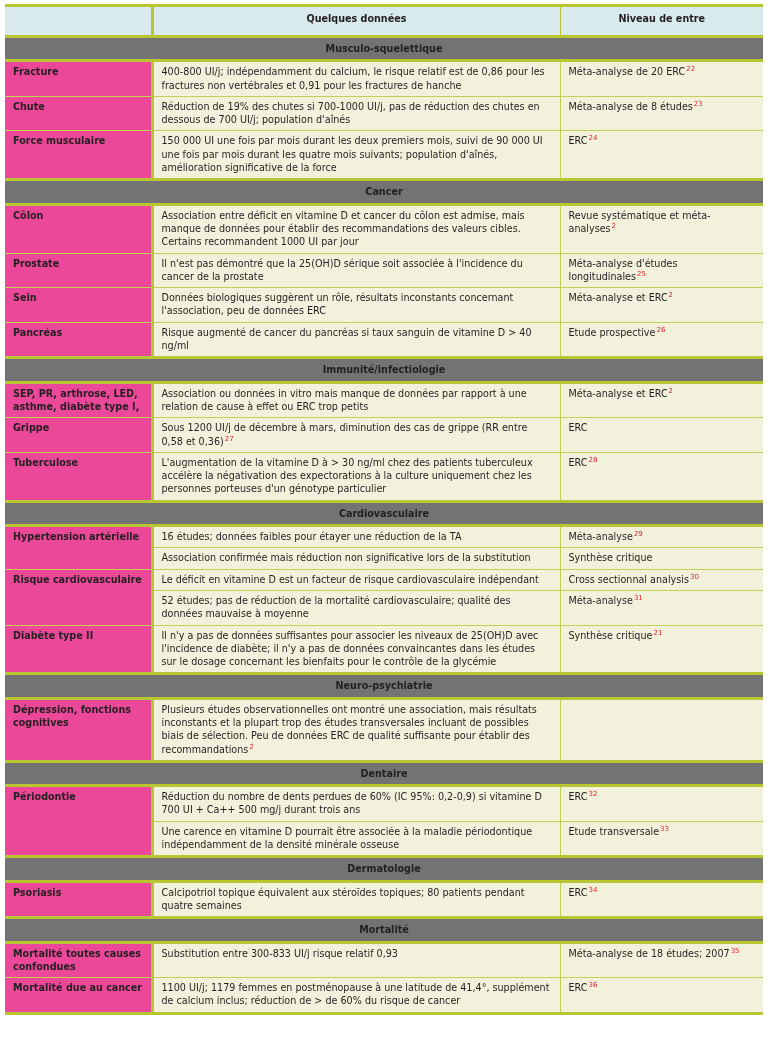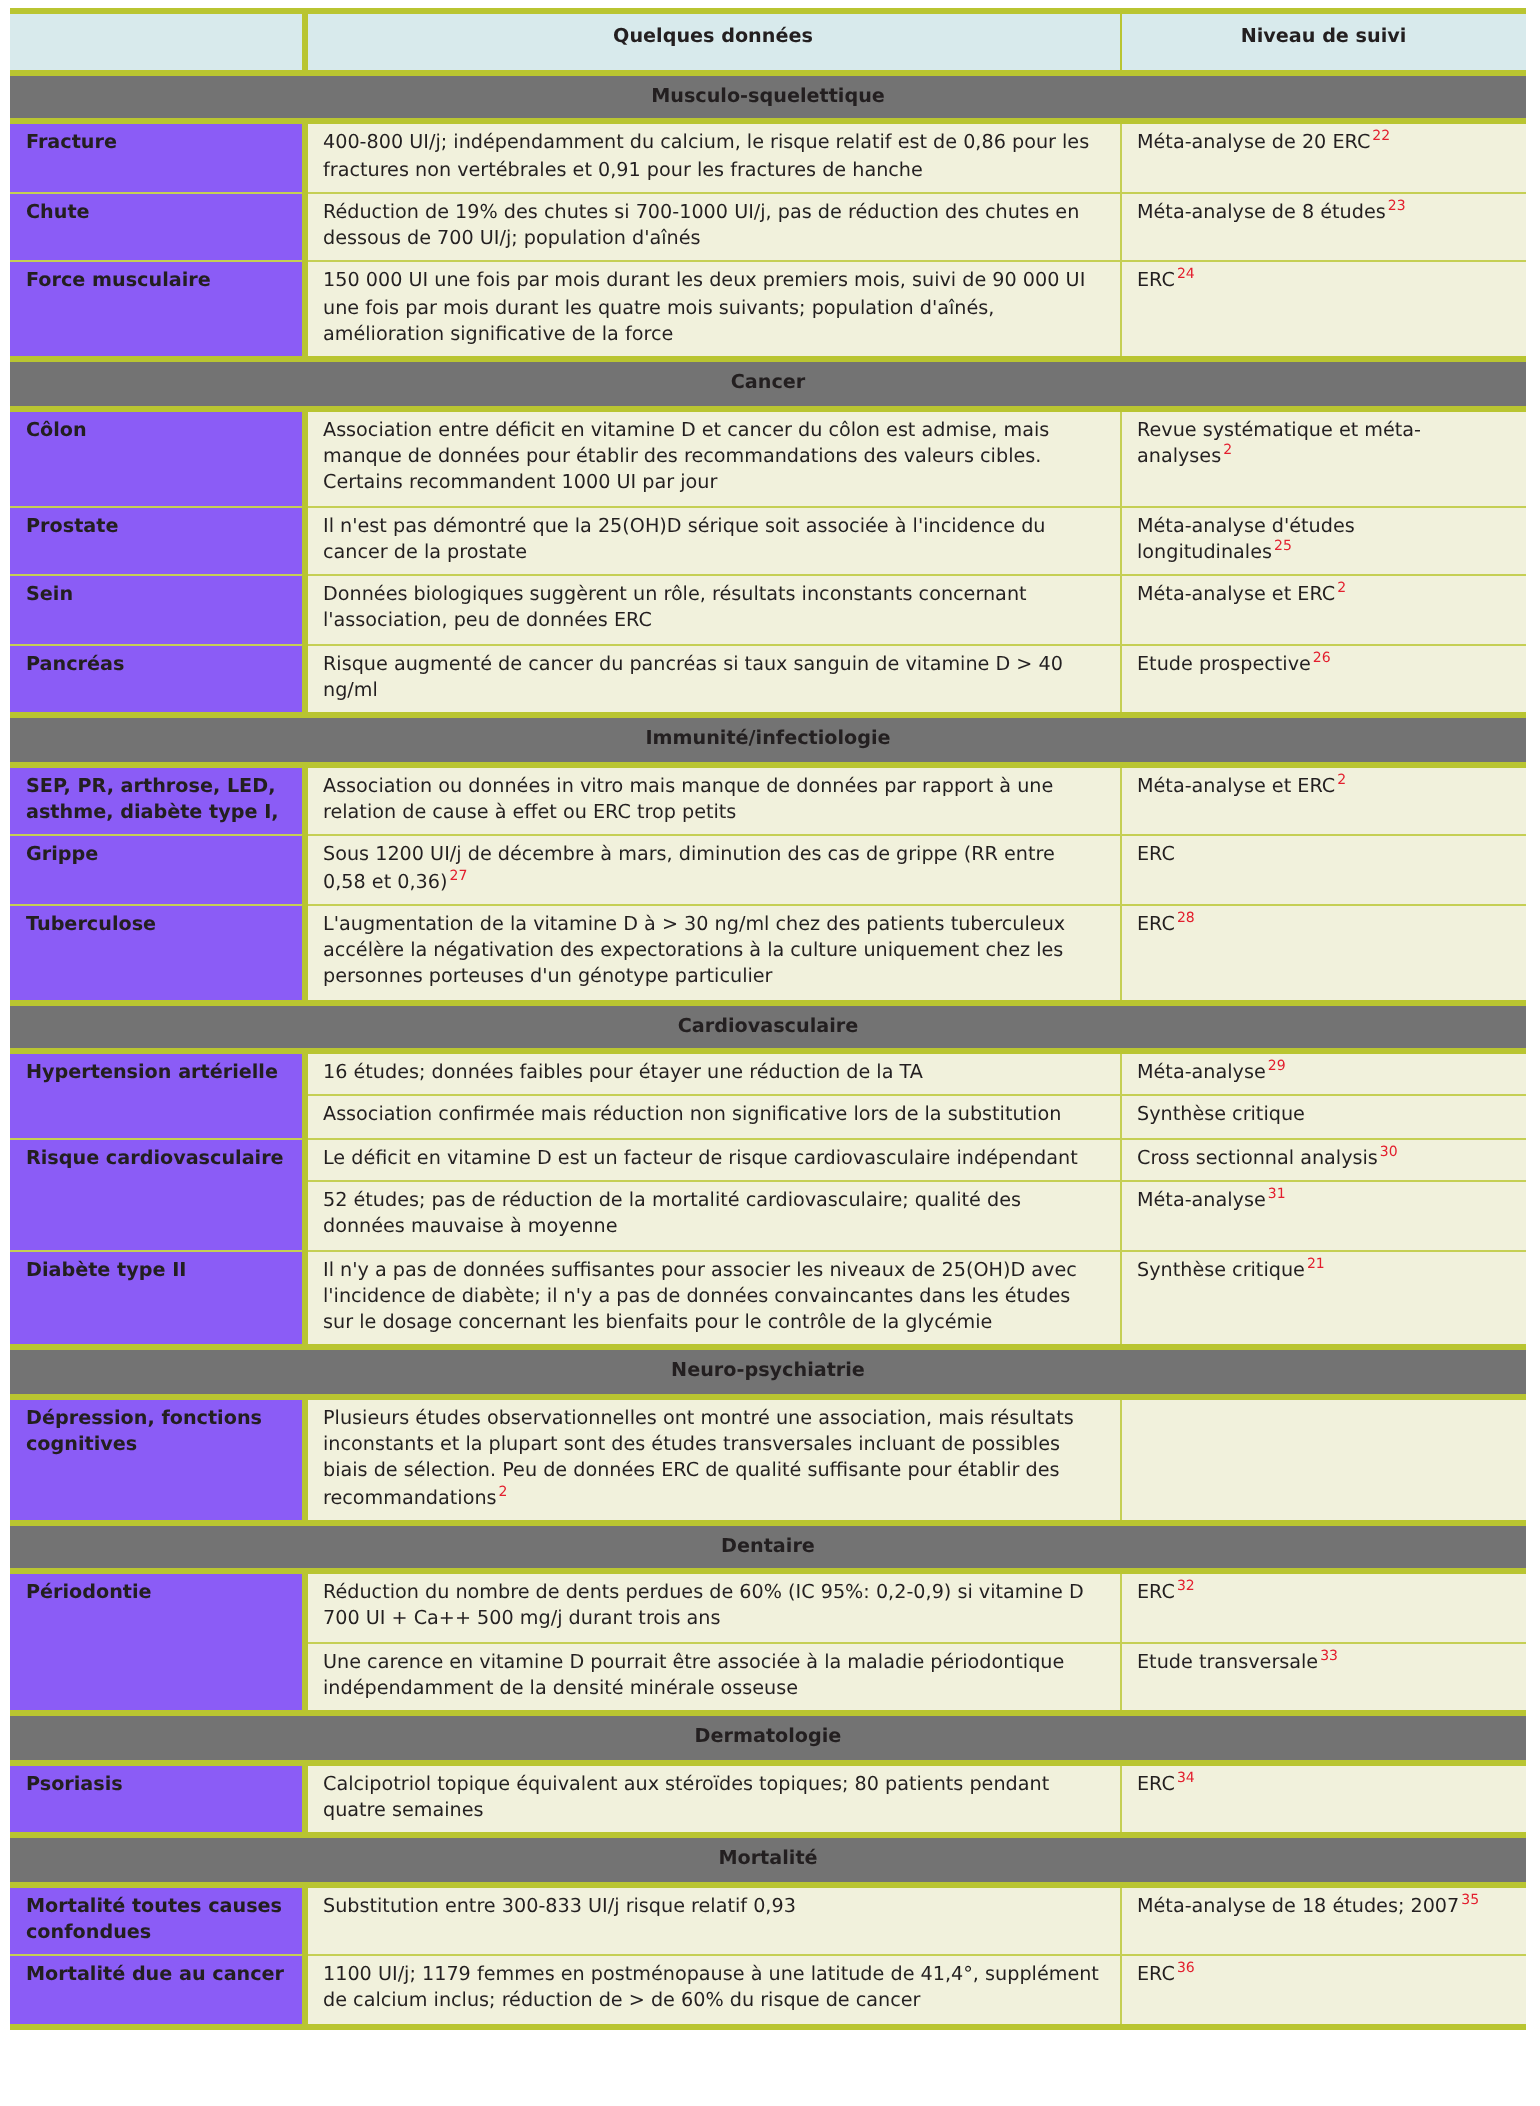--- a/index.html
+++ b/index.html
@@ -7,42 +7,42 @@
   .wrap { position: absolute; left: 5px; top: 4px; width: 702px; }
   table { border-collapse: collapse; width: 758px; table-layout: fixed; font-size: 9.6px; line-height: 13.3px; }
   col.c1 { width: 147px; }
   col.c2 { width: 408px; }
   col.c3 { width: 203px; }
   td, th { vertical-align: top; padding: 3px 8px 4px 8px; }
   thead th { background: #d8eaec; font-weight: bold; text-align: center; height: 18px; padding: 5px 6px; border-top: 3px solid #b9c531; border-bottom: 3px solid #b9c531; }
   thead th.h1 { border-right: 3px solid #b9c531; }
   thead th.h2 { border-right: 1px solid #b9c531; }
   tr.section td { background: #737373; font-weight: bold; text-align: center; padding: 4px 6px; border-bottom: 3px solid #b9c531; border-top: 3px solid #b9c531; }
-  td.label { background: #8b5cf6; font-weight: bold; border-right: 3px solid #b9c531; border-bottom: 1px solid #c5cf54; }
+  td.label { background: #ec4899; font-weight: bold; border-right: 3px solid #b9c531; border-bottom: 1px solid #c5cf54; }
   td.data { background: #f1f1dc; border-right: 1px solid #c5cf54; border-bottom: 1px solid #c5cf54; margin-left: 32px; }
   td.evid { background: #f1f1dc; border-bottom: 1px solid #c5cf54; }
   tr.lastrow td { border-bottom: 0; }
   sup.ref { color: #e31e2d; font-size: 7px; line-height: 0; vertical-align: 4px; margin-left: 1px; text-align: center; }
   tfoot td { padding: 0; height: 0; border-top: 3px solid #b9c531; }
 </style>
 </head>
 <body>
 
 <div class="wrap">
   <table>
     <colgroup>
         <col class="c1">
         <col class="c2">
         <col class="c3">
       </colgroup>
     <thead>
       <tr>
         <th class="h1"></th>
         <th class="h2">Quelques données</th>
-        <th>Niveau de suivi</th>
+        <th>Niveau de entre</th>
       </tr>
     </thead>
     <tbody id="tbody">
         <tr class="section">
           <td colspan="3">Musculo-squelettique</td>
         </tr>
         <tr>
           <td class="label">Fracture</td>
           <td class="data"><span>400-800 UI/j; indépendamment du calcium, le risque relatif est de 0,86 pour les fractures non vertébrales et 0,91 pour les fractures de hanche</span></td>
           <td class="evid"><span>Méta-analyse de 20 ERC</span><sup class="ref">22</sup></td>
@@ -122,21 +122,21 @@
         <tr class="lastrow">
           <td class="label">Diabète type II</td>
           <td class="data"><span>Il n'y a pas de données suffisantes pour associer les niveaux de 25(OH)D avec l'incidence de diabète; il n'y a pas de données convaincantes dans les études sur le dosage concernant les bienfaits pour le contrôle de la glycémie</span></td>
           <td class="evid"><span>Synthèse critique</span><sup class="ref">21</sup></td>
         </tr>
         <tr class="section">
           <td colspan="3">Neuro-psychiatrie</td>
         </tr>
         <tr class="lastrow">
           <td class="label">Dépression, fonctions cognitives</td>
-          <td class="data"><span>Plusieurs études observationnelles ont montré une association, mais résultats inconstants et la plupart sont des études transversales incluant de possibles biais de sélection. Peu de données ERC de qualité suffisante pour établir des recommandations</span><sup class="ref">2</sup></td>
+          <td class="data"><span>Plusieurs études observationnelles ont montré une association, mais résultats inconstants et la plupart trop des études transversales incluant de possibles biais de sélection. Peu de données ERC de qualité suffisante pour établir des recommandations</span><sup class="ref">2</sup></td>
           <td class="evid"><span></span></td>
         </tr>
         <tr class="section">
           <td colspan="3">Dentaire</td>
         </tr>
         <tr>
           <td class="label" rowspan="2">Périodontie</td>
           <td class="data"><span>Réduction du nombre de dents perdues de 60% (IC 95%: 0,2-0,9) si vitamine D 700 UI + Ca++ 500 mg/j durant trois ans</span></td>
           <td class="evid"><span>ERC</span><sup class="ref">32</sup></td>
         </tr>

